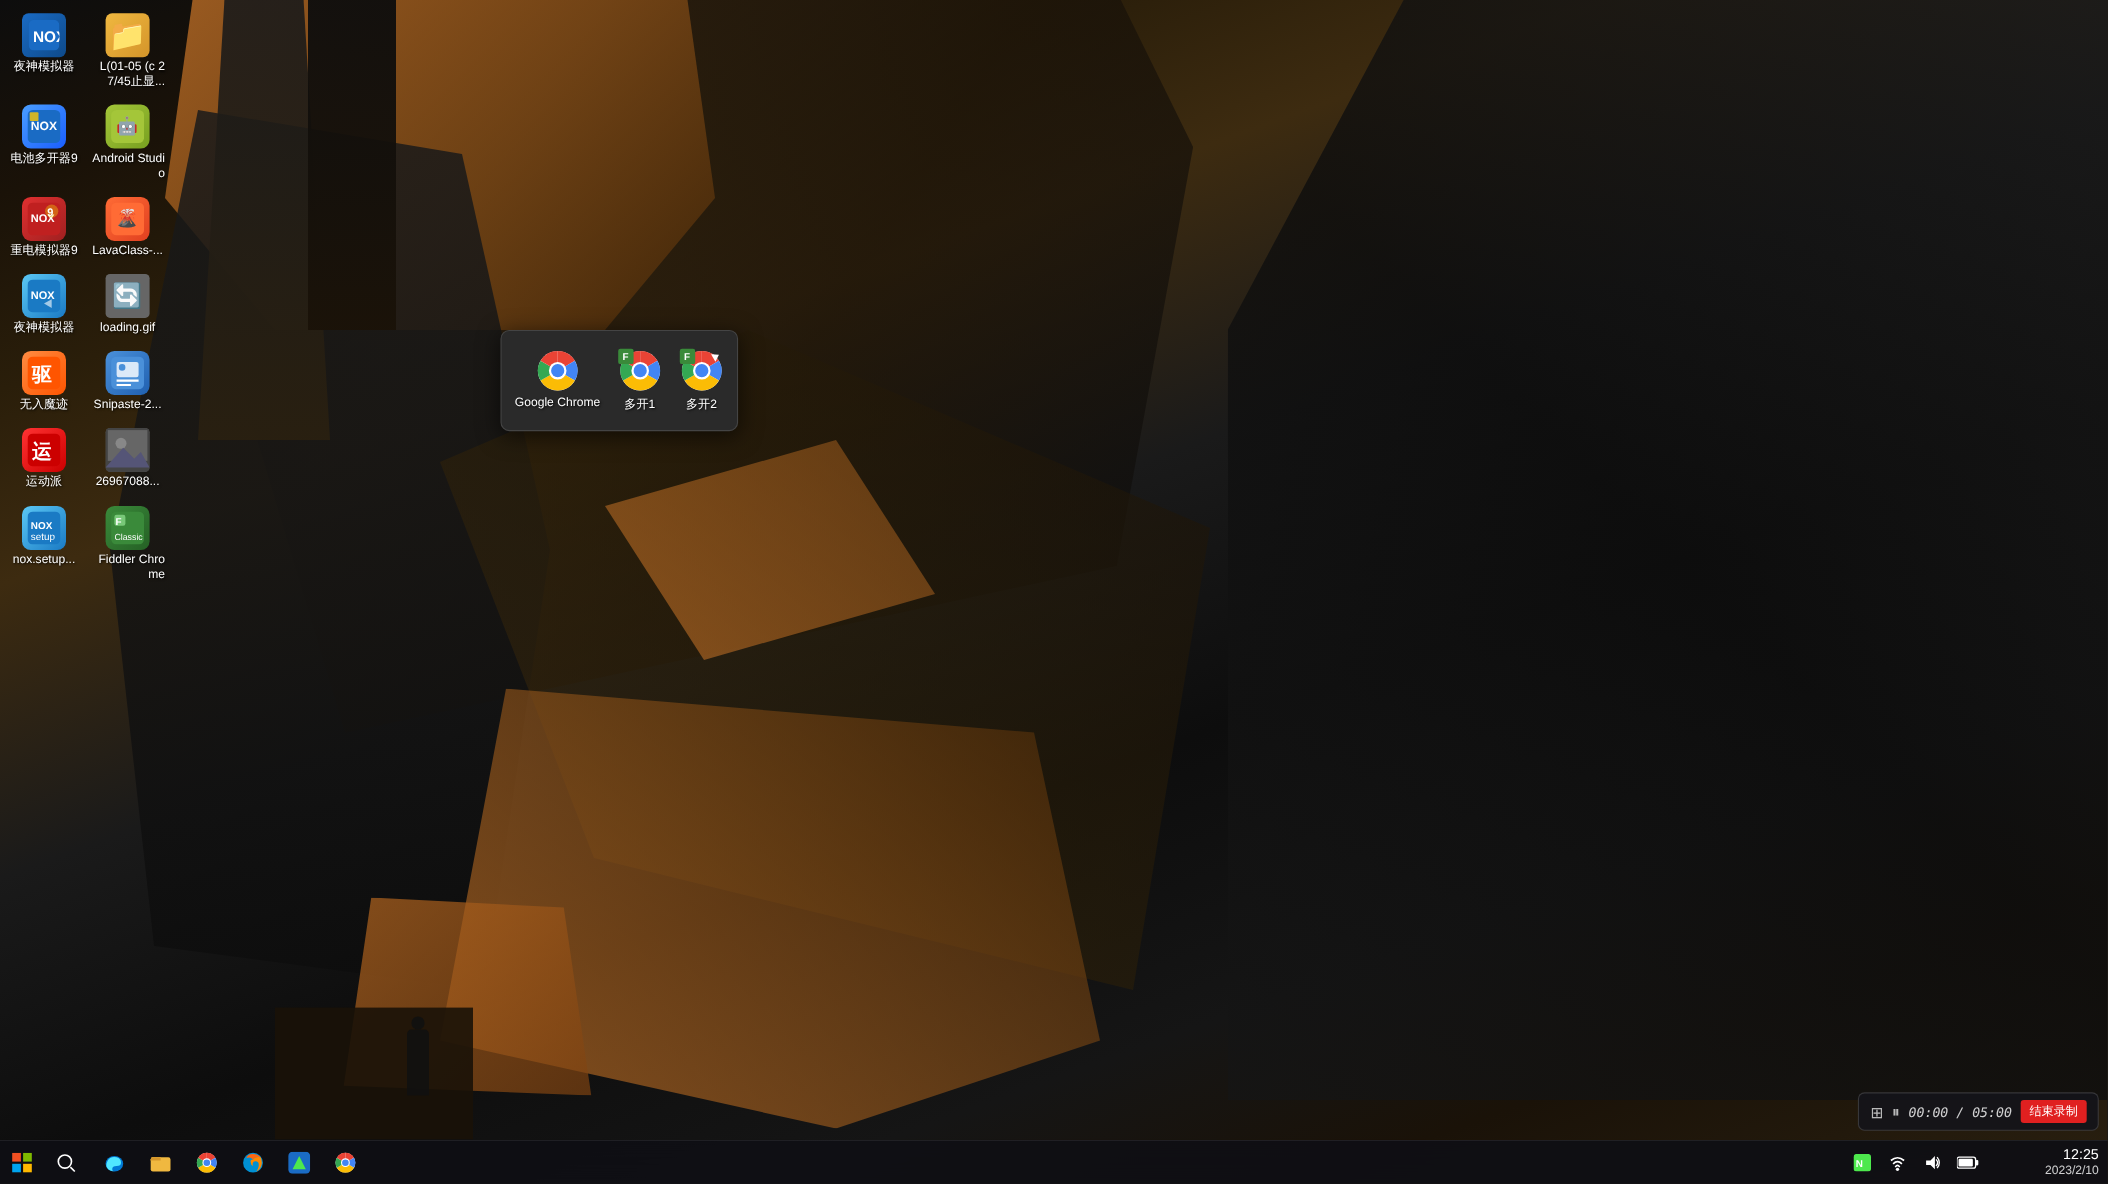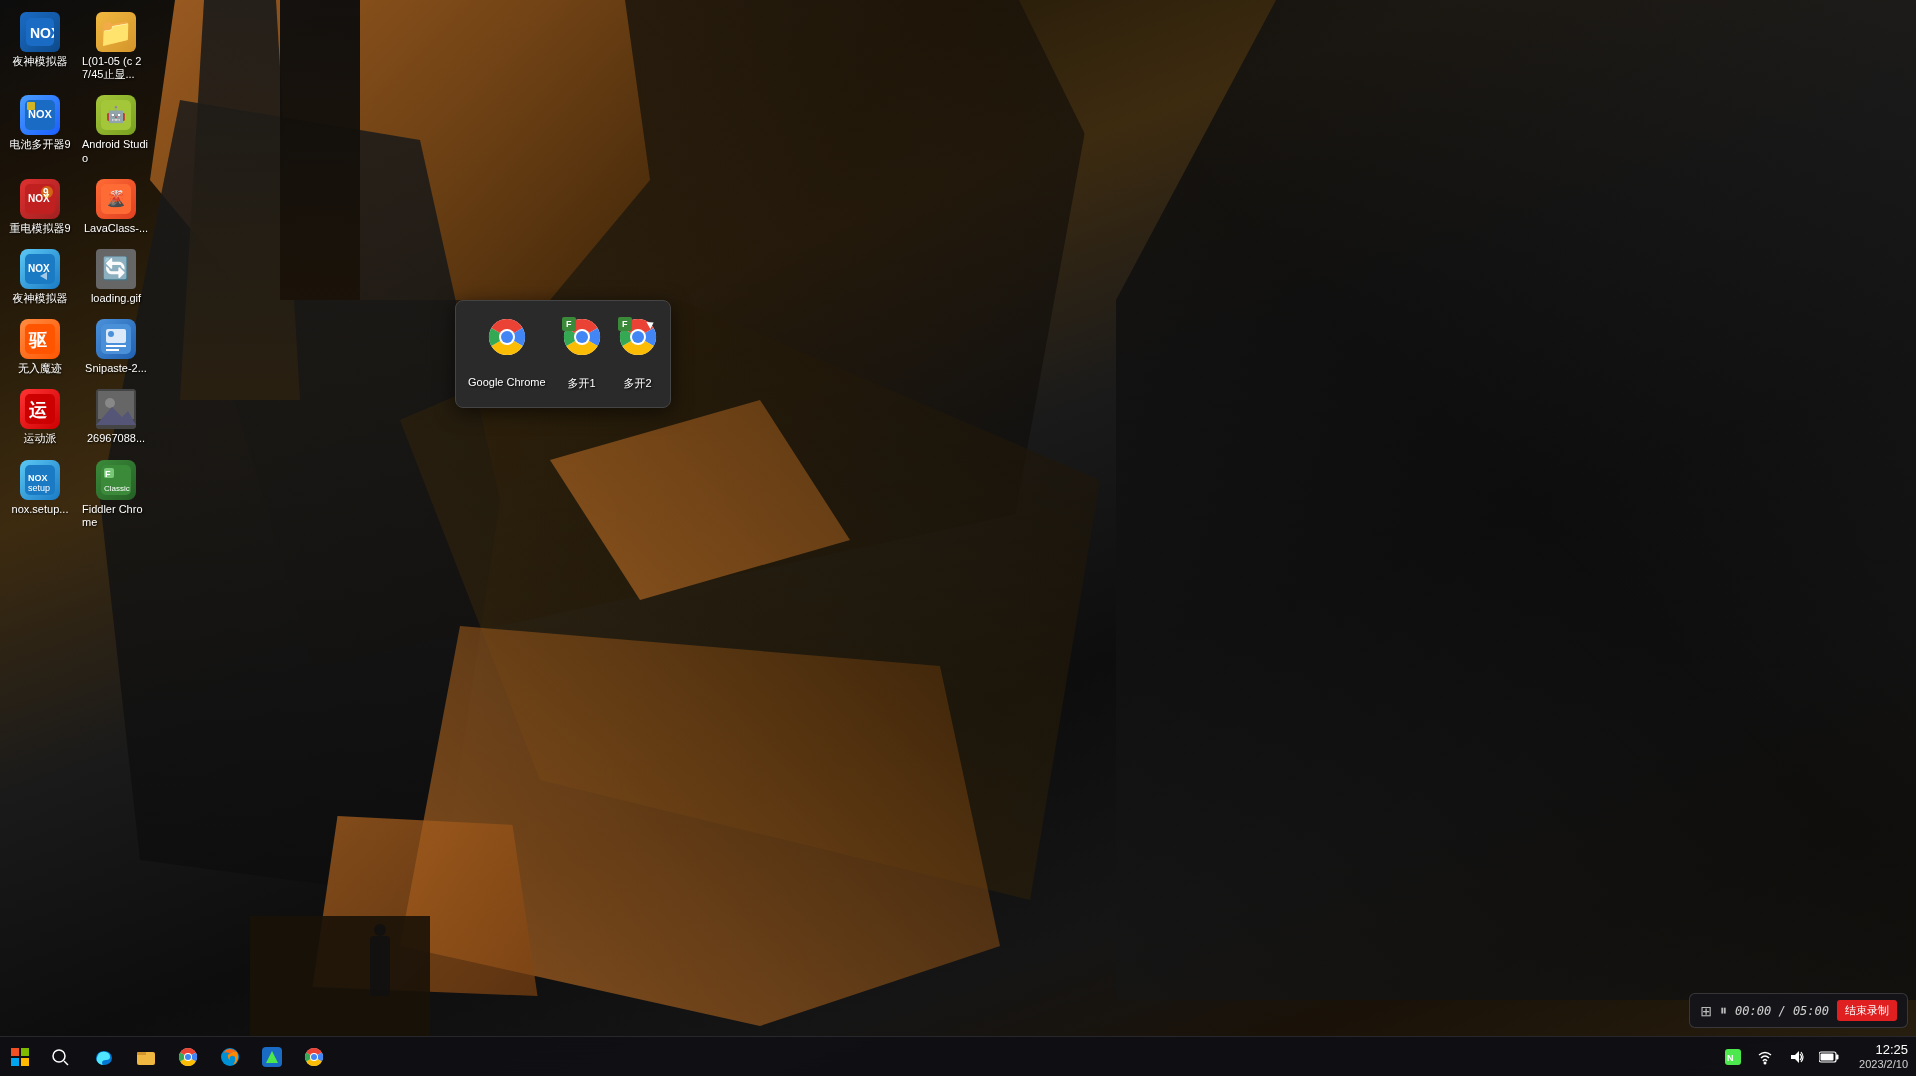--- a/index.html
+++ b/index.html
@@ -67,21 +67,21 @@
       justify-content: center;
       border-radius: 6px;
       margin-bottom: 3px;
       font-size: 20px;
       position: relative;
     }
 
     .desktop-icon .icon-label {
       font-size: 11px;
       color: #ffffff;
-      text-align: left;
+      text-align: right;
       text-shadow: 1px 1px 2px rgba(0,0,0,0.9);
       line-height: 1.2;
       word-break: break-all;
       max-width: 70px;
     }
 
     .android-icon { background: linear-gradient(135deg, #a4c639, #78a020); }
     .lavaclass-icon { background: linear-gradient(135deg, #ff6b35, #e04020); }
     .nox-assistant-icon { background: linear-gradient(135deg, #5bc8f5, #1a7ac4); }
     .wutu-icon { background: linear-gradient(135deg, #ff8c42, #ff5500); }
@@ -110,21 +110,21 @@
       align-items: center;
       cursor: pointer;
       padding: 4px;
       border-radius: 4px;
     }
 
     .chrome-popup-icon .icon-label {
       font-size: 11px;
       color: #ffffff;
       text-align: center;
-      margin-top: 19px;
+      margin-top: 3px;
       text-shadow: 1px 1px 2px rgba(0,0,0,0.9);
     }
 
     
     .chrome-svg-icon {
       width: 40px;
       height: 40px;
     }
 
     
@@ -214,20 +214,21 @@
     #taskbar-clock .time {
       font-size: 13px;
       color: white;
       line-height: 1.2;
     }
 
     #taskbar-clock .date {
       font-size: 11px;
       color: rgba(255,255,255,0.8);
       line-height: 1.2;
+      margin-left: 40px;
     }
 
     
     #video-control {
       position: absolute;
       bottom: 48px;
       right: 8px;
       background: rgba(20, 20, 25, 0.9);
       border: 1px solid rgba(255,255,255,0.15);
       border-radius: 6px;

